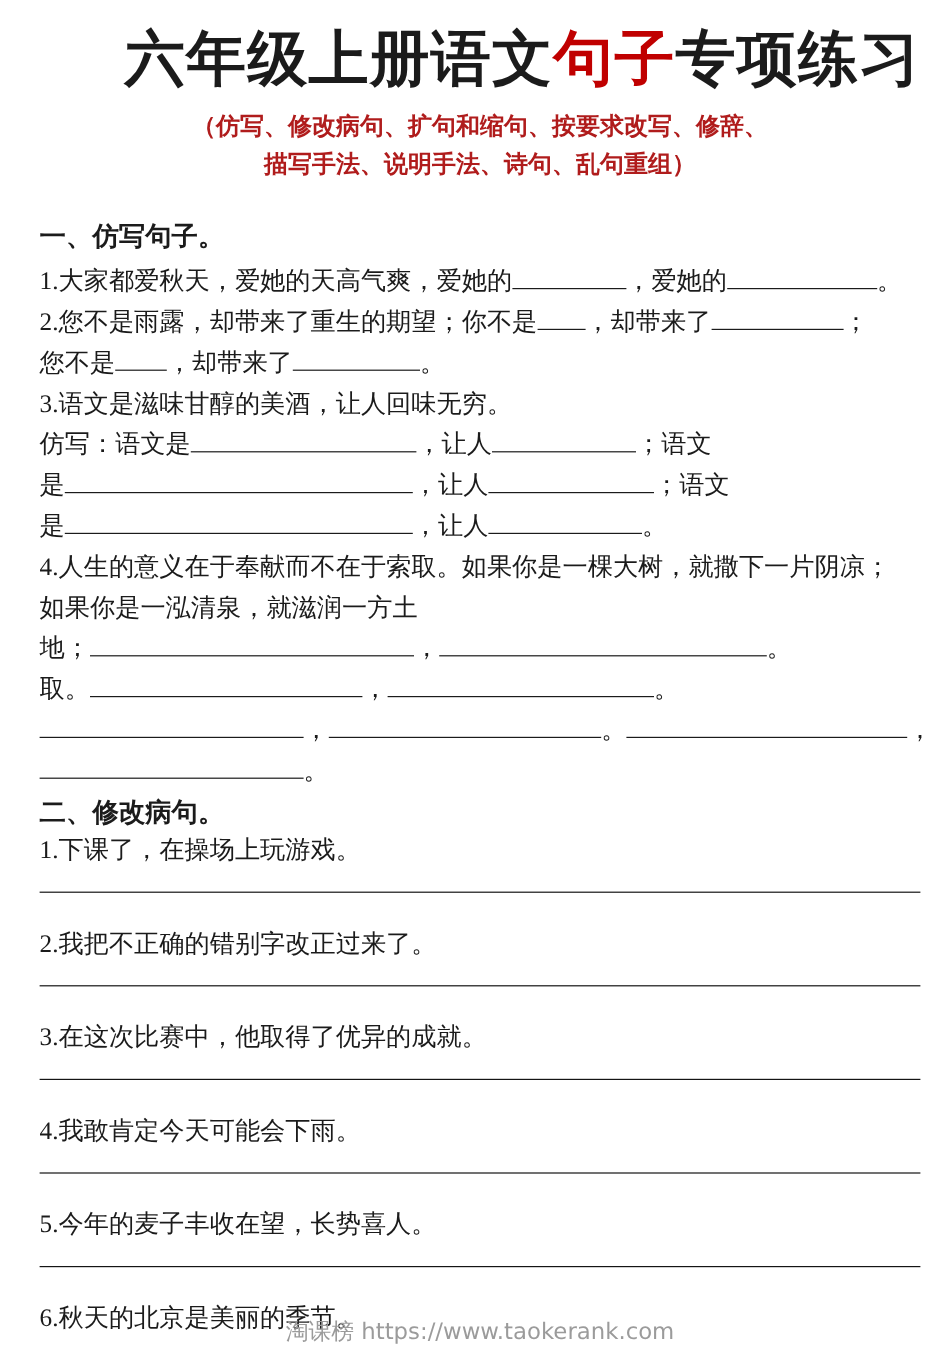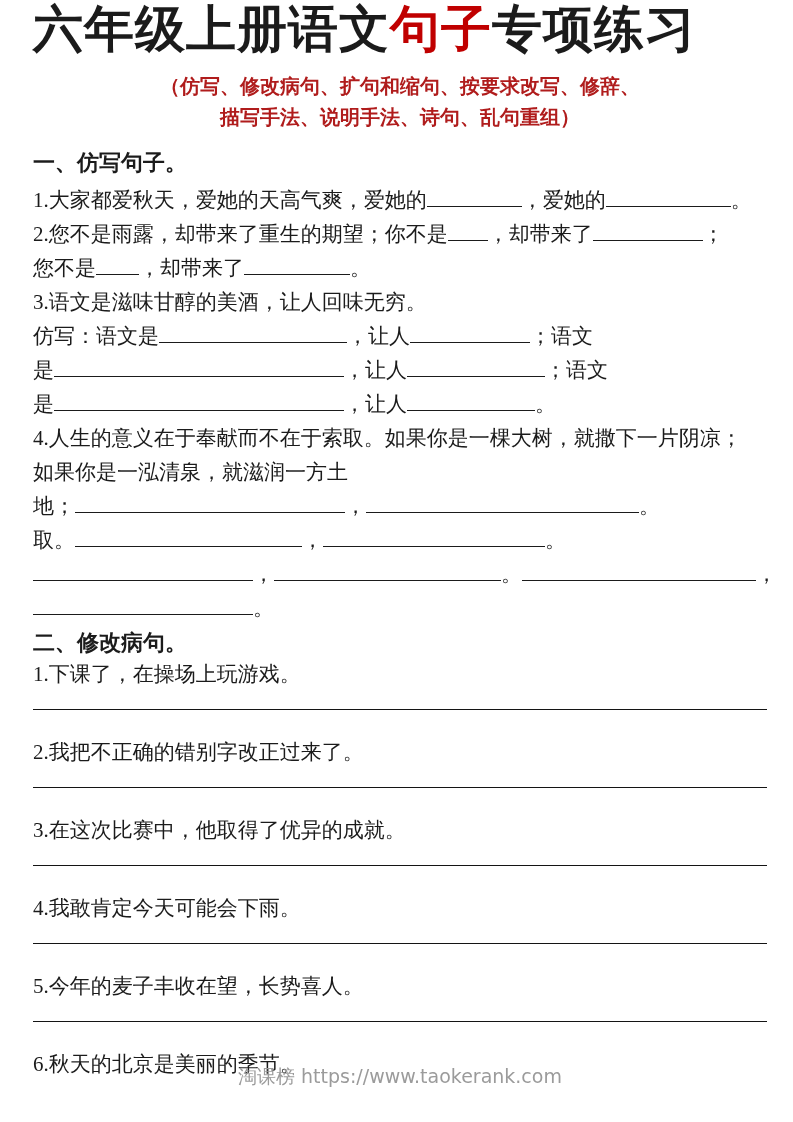--- a/index.html
+++ b/index.html
@@ -14,43 +14,44 @@
     color: #1b1b1b;
     font-family: "Liberation Serif", "DejaVu Serif", serif;
   }
   .page {
     box-sizing: border-box;
     width: 793px;
     height: 1122px;
     padding: 0 26px 0 33px;
   }
   .title {
-    text-align: left;
+    text-align: right;
     font-size: 50px;
     line-height: 58px;
     font-weight: bold;
     letter-spacing: 1px;
+    padding-top: 20px;
     white-space: nowrap;
   }
   .title .hl { color: var(--title-red, #c00000); }
   .subtitle {
     text-align: center;
     color: var(--subtitle-red, #b01c1c);
     font-weight: bold;
     font-size: 20px;
     line-height: 31px;
     margin-top: 13px;
     white-space: nowrap;
   }
   .sec-heading {
     font-size: 22px;
     line-height: 28px;
     font-weight: bold;
   }
-  .sec1-heading { margin-top: 16px; }
+  .sec1-heading { margin-top: 30px; }
   .sec2-heading { margin-top: 4px; margin-bottom: 4px; }
   .lines { margin-top: 6px; }
   .wline {
     font-size: 21px;
     line-height: 34px;
     white-space: nowrap;
   }
   .blank {
     display: inline-block;
     height: 3px;

